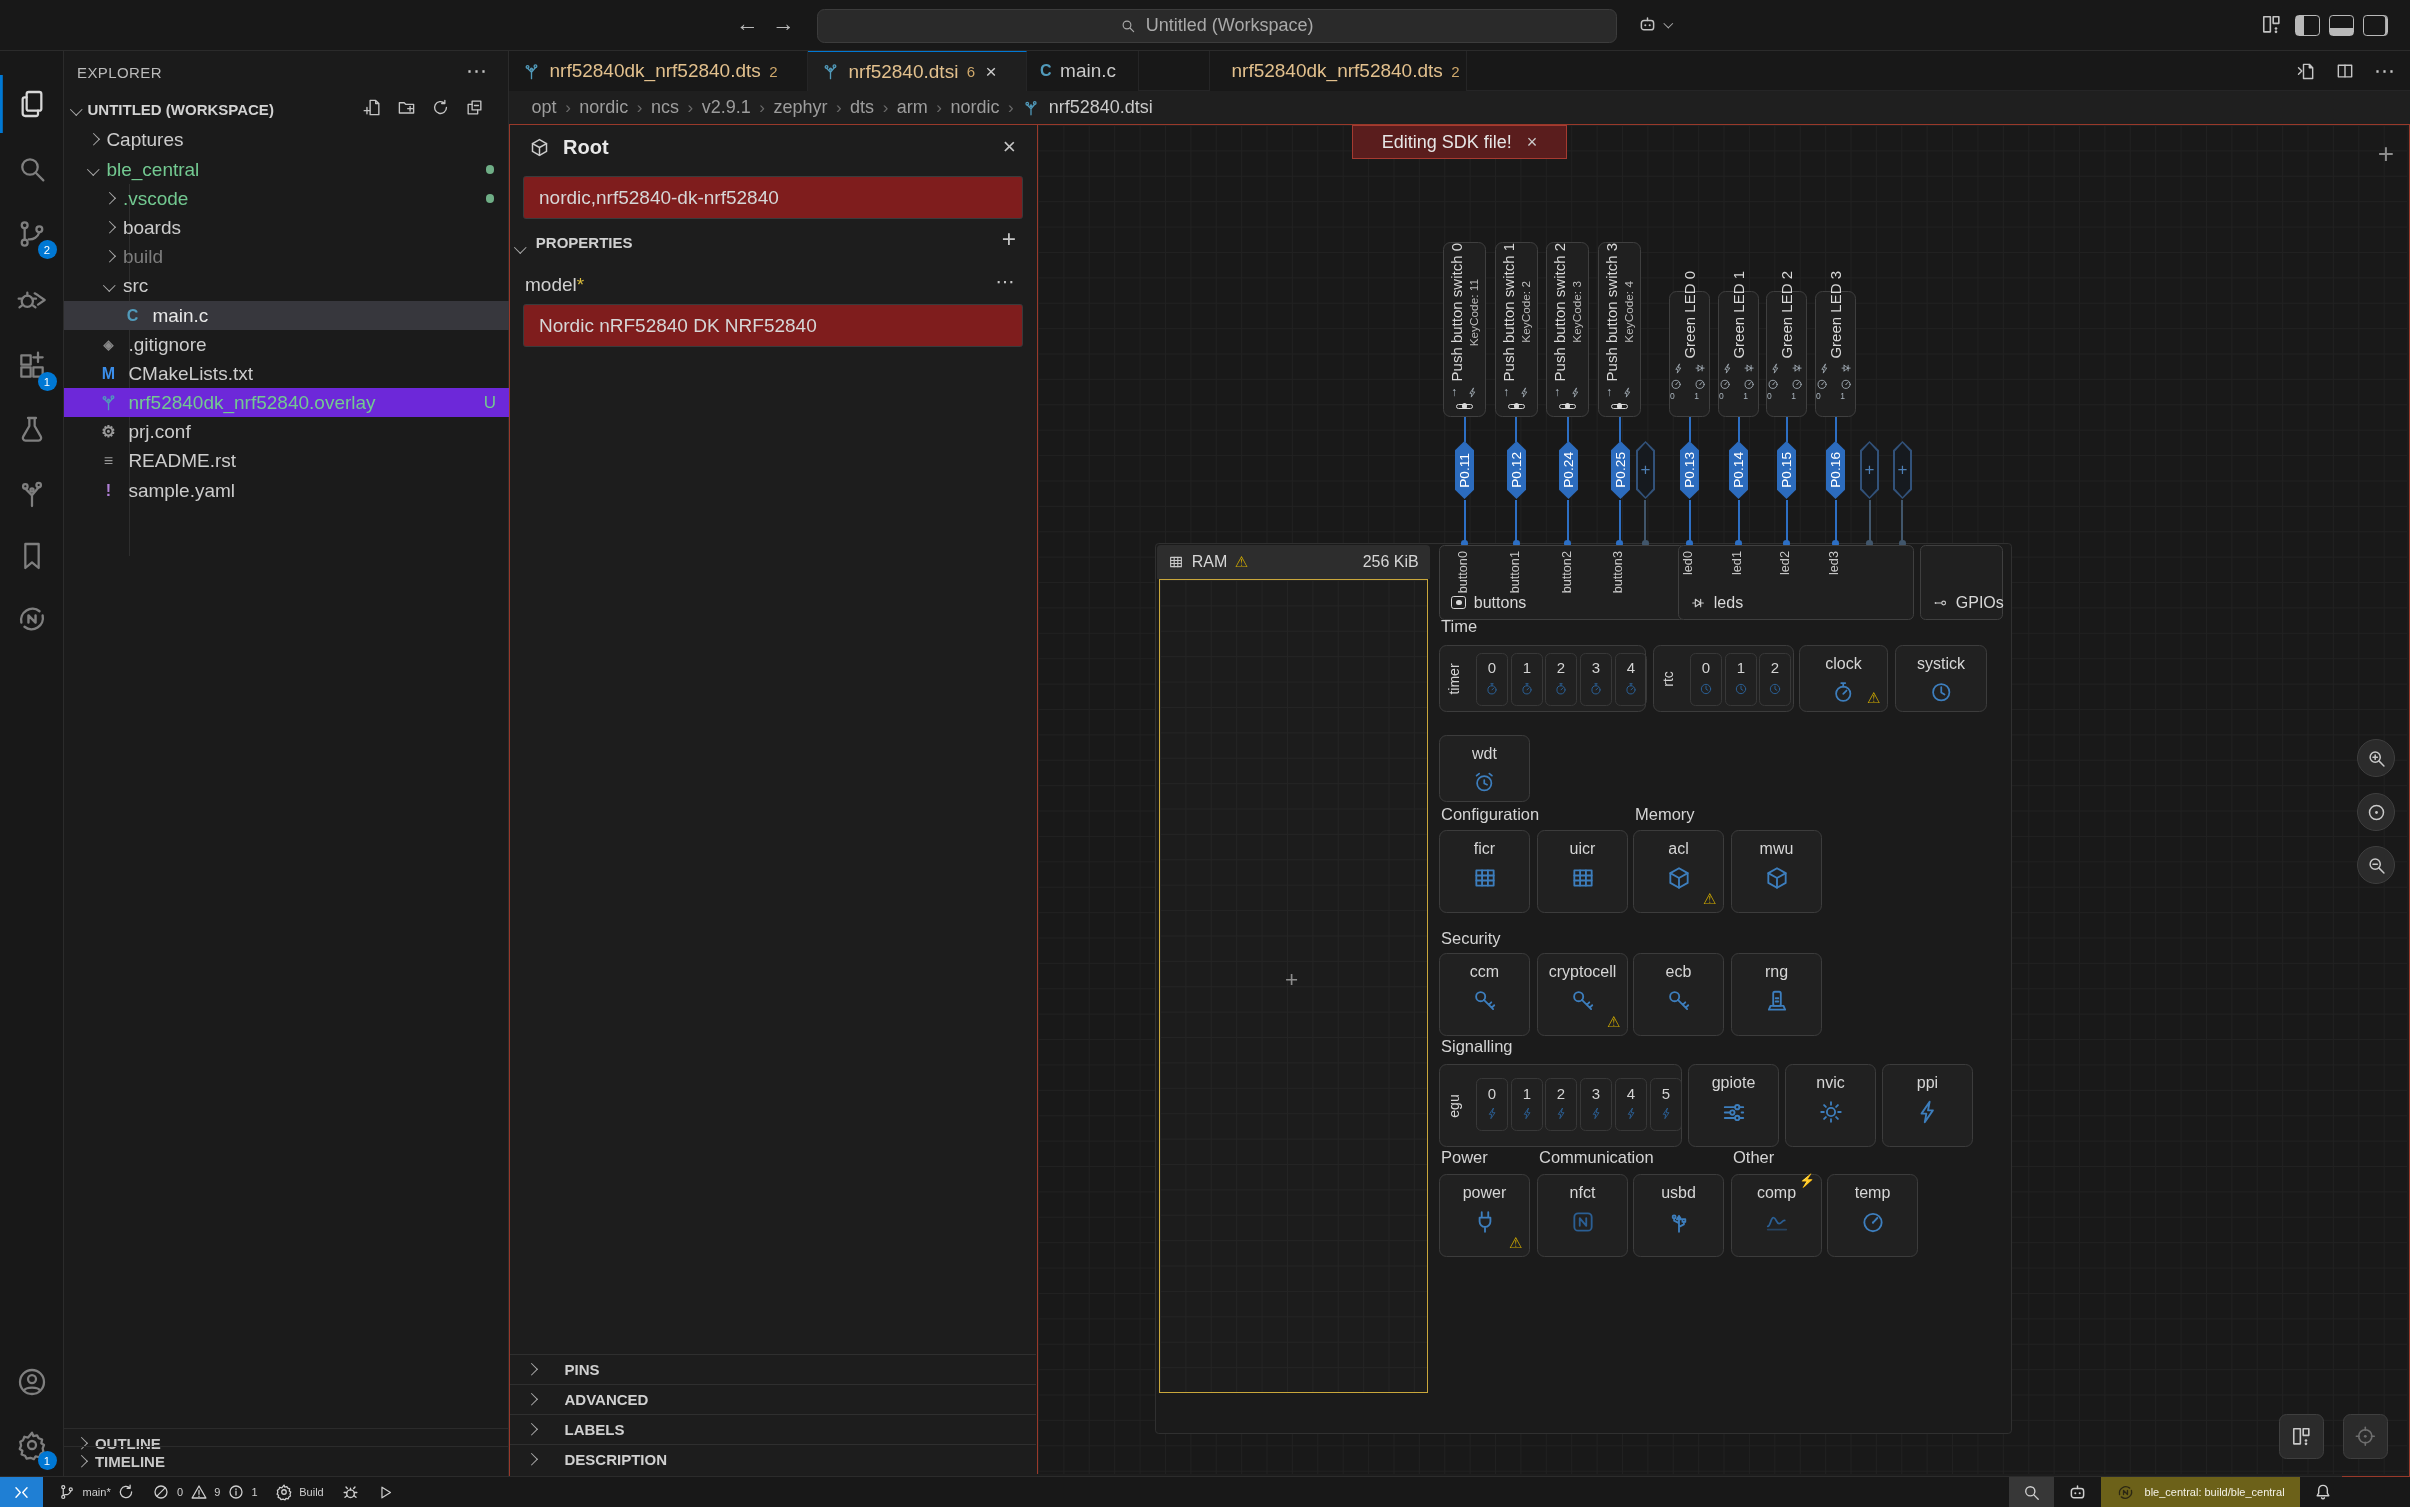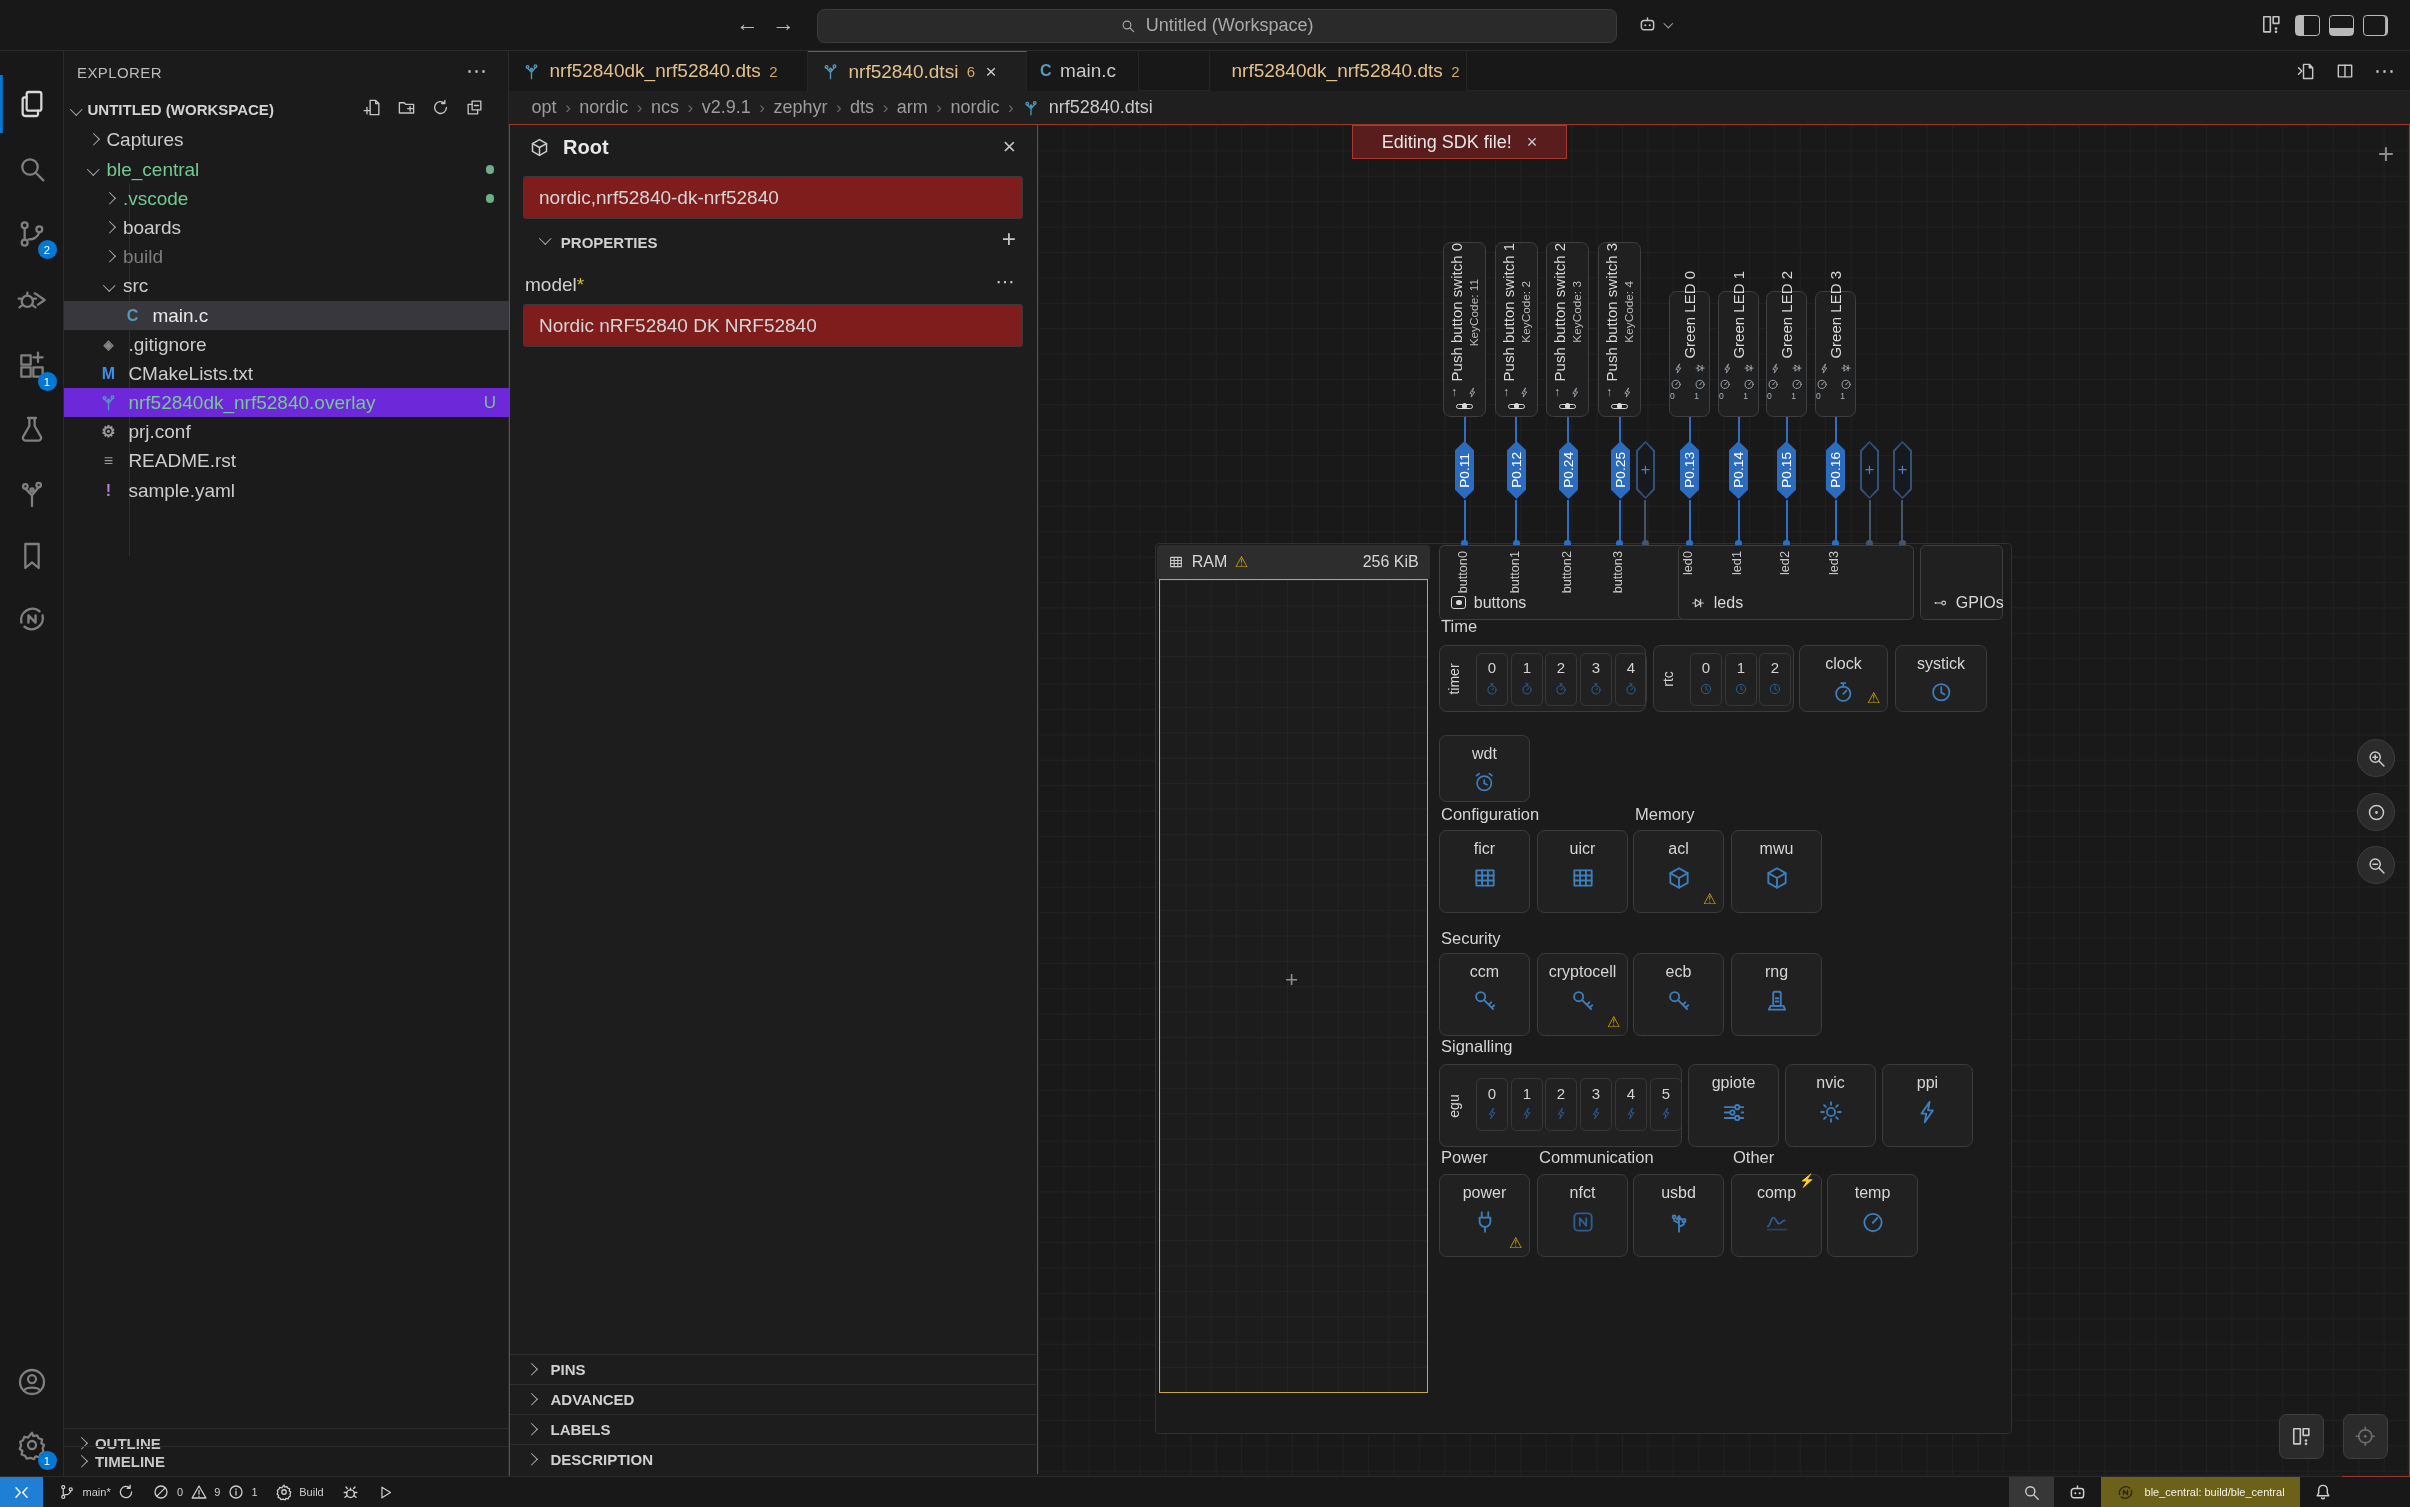--- a/index.html
+++ b/index.html
@@ -52,26 +52,26 @@
   .tabspacer{width:70px;}
   .edactions{position:absolute;right:15px;top:0;height:40px;display:flex;align-items:center;gap:19px;color:#c5c5c5;}
   .breadcrumbs{position:absolute;left:0;top:40px;width:100%;height:33px;display:flex;align-items:center;gap:8.5px;padding-left:22.6px;font-size:18px;color:#9d9d9d;background:#1f1f1f;}
   .bc-sep{color:#6a6a6a;font-size:17px;}
   .content{position:absolute;left:0;top:73px;width:1901px;height:1353px;background:#1d1d1d;border:1.9px solid #99392a;}
   
   .rootpanel{position:absolute;left:0;top:0;width:528px;height:1349px;background:#1d1d1d;border-right:1.9px solid #99392a;}
   .rp-head{position:absolute;left:19px;top:11.3px;display:flex;align-items:center;gap:13px;font-size:20px;font-weight:600;color:#e8e8e8;}
   .rp-x{position:absolute;right:21px;top:9.4px;font-size:22.6px;color:#c5c5c5;}
   .rp-input{position:absolute;left:13px;width:500px;height:43px;background:#7f1d1d;border:0.9px solid #3a3a3b;border-radius:2.8px;display:flex;align-items:center;padding-left:15px;font-size:19px;color:#d6d6d6;}
-  .rp-sec{position:absolute;left:31px;display:flex;align-items:flex-start;gap:11.3px;font-weight:700;font-size:15px;color:#d0d0d0;}
+  .rp-sec{position:absolute;left:6px;display:flex;align-items:flex-end;gap:11.3px;font-weight:700;font-size:15px;color:#d0d0d0;}
   .rp-plus{position:absolute;right:21px;font-size:24.5px;color:#c5c5c5;font-weight:400;}
   .rp-model{position:absolute;left:15px;font-size:19px;color:#d0d0d0;}
   .star{color:#d7ba3d;}
   .rp-dots{position:absolute;right:22.6px;color:#c5c5c5;font-size:19px;}
-  .rp-bottom{position:absolute;left:0;width:526px;height:30px;border-top:0.9px solid #2f2f2f;display:flex;align-items:center;gap:15px;padding-left:17px;font-weight:700;font-size:15px;color:#d0d0d0;background:#1d1d1d;}
+  .rp-bottom{position:absolute;left:0;width:526px;height:30px;border-top:0.9px solid #2f2f2f;display:flex;align-items:center;gap:29px;padding-left:17px;font-weight:700;font-size:15px;color:#d0d0d0;background:#1d1d1d;}
   
   .canvas{position:absolute;left:528px;top:0;width:1369px;height:1349px;background-color:#191919;
     background-image:linear-gradient(#212121 0.9px,transparent 0.9px),linear-gradient(90deg,#212121 0.9px,transparent 0.9px);
     background-size:25.4px 25.4px;overflow:hidden;}
   .banner{position:absolute;left:314px;top:0;width:215px;height:34px;background:#5a1d1d;border:0.9px solid #a63a30;display:flex;align-items:center;justify-content:center;gap:15px;font-size:18px;color:#e6e6e6;}
   .soc{position:absolute;left:117px;top:418px;width:857px;height:891px;background:#1b1b1b;border:0.9px solid #303030;border-radius:3.8px;}
   .ramhead{position:absolute;left:119px;top:420px;width:273px;height:34px;background:#2d2d2d;border-radius:3.8px 3.8px 0 0;display:flex;align-items:center;gap:7.5px;padding:0 11.3px;font-size:16px;color:#d6d6d6;}
   .rambody{position:absolute;left:121px;top:454px;width:269px;height:814px;border:1.9px solid #c9a73b;background-color:#1c1c1c;background-image:linear-gradient(#242424 0.9px,transparent 0.9px),linear-gradient(90deg,#242424 0.9px,transparent 0.9px);background-size:25.4px 25.4px;}
   .ramplus{position:absolute;left:247px;top:842px;font-size:22.6px;color:#8d8d8d;}
   .warn{color:#cca700;font-size:15px;}

